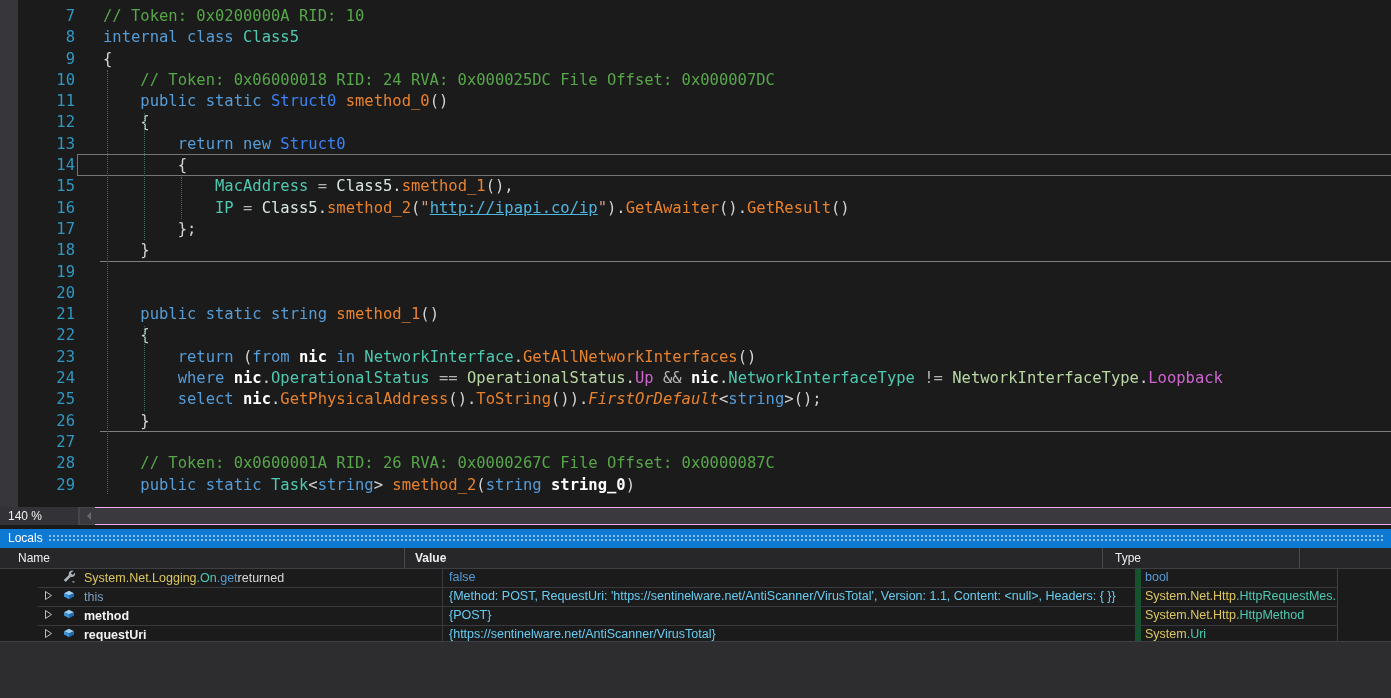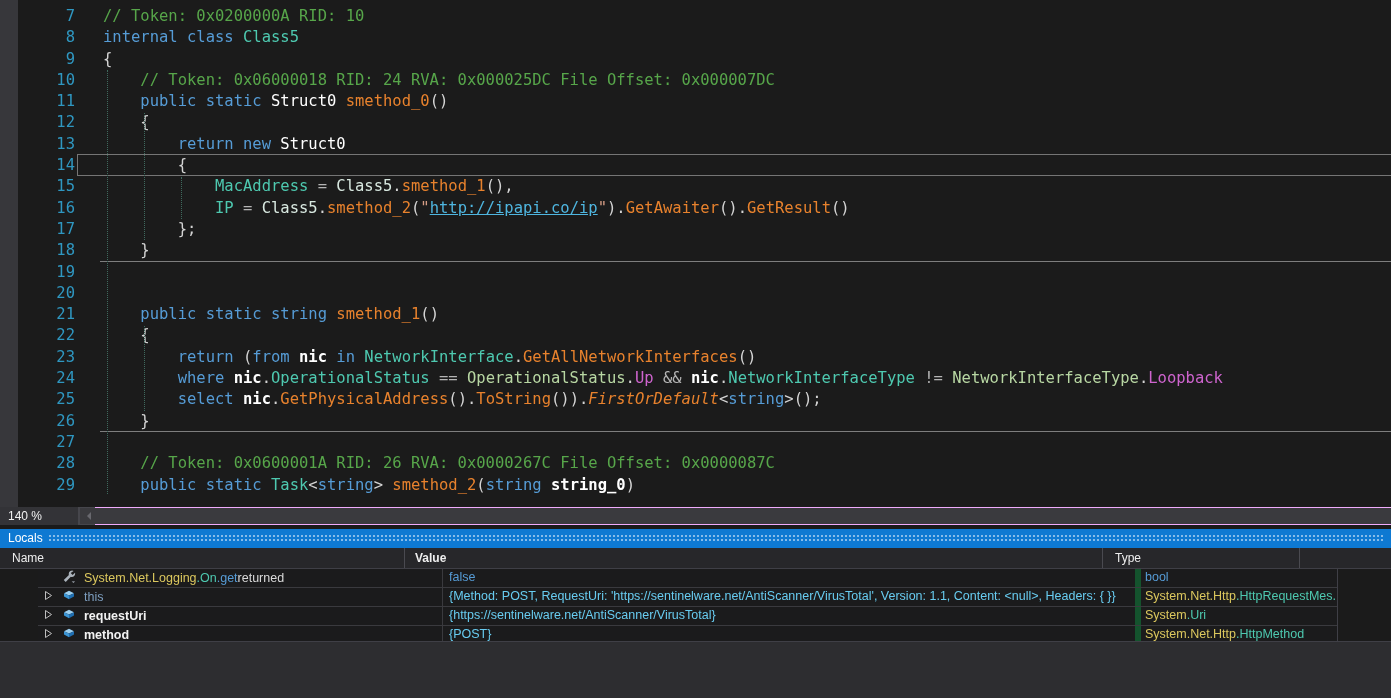--- a/index.html
+++ b/index.html
@@ -10,21 +10,21 @@
   #editor{position:absolute;left:0;top:0;width:1391px;height:507px;background:#1b1b1b;overflow:hidden;}
   #left-strip{position:absolute;left:0;top:0;width:18px;height:507px;background:#37373b;}
   #code-lines{position:absolute;left:0;top:6px;right:0;
       font-family:"DejaVu Sans Mono",monospace;font-size:15.5px;}
   .code-line{position:relative;display:flex;height:21.3px;line-height:21.3px;white-space:pre;}
   .ln{display:inline-block;width:75px;text-align:right;color:#2f97c1;flex:none;}
   .code-text{padding-left:28px;white-space:pre;}
   .tk-com{color:#57a64a}
   .tk-kw{color:#569cd6}
   .tk-typ{color:#4ec9b0}
-  .tk-styp{color:#ffffff}
+  .tk-styp{color:#3b82f6}
   .tk-etyp{color:#b8d7a3}
   .tk-meth{color:#e8822d}
   .tk-emeth{color:#e8822d;font-style:italic}
   .tk-prop{color:#4ec9b0}
   .tk-param{color:#ffffff;font-weight:bold}
   .tk-punct{color:#d4d4d4}
   .tk-op{color:#b4b4b4}
   .tk-str{color:#d69d85}
   .tk-link{color:#4fb6e0;text-decoration:underline}
   .tk-efield{color:#ce64ce}
@@ -49,21 +49,21 @@
   
   #locals-header{position:absolute;left:0;top:529px;width:1391px;height:19px;background:#0e79d2;}
   #locals-header .title{position:absolute;left:8px;top:2px;font-size:12px;color:#ffffff;}
   #locals-grip{position:absolute;left:48px;right:6px;top:5px;bottom:5px;
       background-image:radial-gradient(rgba(255,255,255,0.5) 0.9px, transparent 1.4px);
       background-size:4px 4px;}
   #locals-table{position:absolute;left:0;top:548px;width:1391px;}
   #lheader{display:flex;height:20px;line-height:20px;background:#27272a;font-size:12px;color:#eeeeee;
       border-bottom:1px solid #3f3f46;}
   #lheader .hc{border-right:1px solid #4a4a50;box-sizing:border-box;overflow:hidden;}
-  #lheader .hc.c-name{width:405px;padding-left:12px;}
+  #lheader .hc.c-name{width:405px;padding-left:18px;}
   #lheader .hc.c-value{width:698px;padding-left:10px;font-weight:bold;}
   #lheader .hc.c-type{width:197px;padding-left:12px;}
   #lheader .hc.c-rest{flex:1;border-right:none;}
   #lrows{width:1300px;border-right:1px solid #3f3f46;box-sizing:border-box;margin-left:38px;}
   .lrow{display:flex;height:18px;line-height:17px;background:#1b1b1c;border-bottom:1px solid #3a3a3e;
       font-size:12.5px;}
   .lrow .cell{box-sizing:border-box;overflow:hidden;white-space:nowrap;}
   .cell.c-name{width:405px;border-right:1px solid #3a3a3e;display:flex;align-items:center;}
   .cell.c-value{width:698px;border-right:6px solid #14532d;padding-left:6px;}
   .cell.c-type{width:196px;padding-left:4px;}
@@ -175,37 +175,37 @@
         <div class="lrow">
           <div class="cell c-name">
             <span class="exp"><svg width="9" height="11" viewBox="0 0 9 11">
                 <path d="M1.5 1.5v8l6-4z" fill="none" stroke="#bfbfbf"></path>
               </svg></span>
             <span class="licon"><svg width="14" height="12" viewBox="0 0 14 12">
                 <path d="M2 4.2 7 1.8l5 2.4-5 2.4z" fill="#9ccfef"></path>
                 <path d="M2 4.2v3.4l5 2.6V6.6z" fill="#3c96d6"></path>
                 <path d="M12 4.2v3.4l-5 2.6V6.6z" fill="#1f6fb2"></path>
               </svg></span>
-            <span class="lt-bold">requestUri</span>
-          </div>
-          <div class="cell c-value"><span class="lt-val">{https://sentinelware.net/AntiScanner/VirusTotal}</span></div>
-          <div class="cell c-type"><span class="lt-ns">System</span><span class="lt-typ">.Uri</span></div>
+            <span class="lt-bold">method</span>
+          </div>
+          <div class="cell c-value"><span class="lt-val">{POST}</span></div>
+          <div class="cell c-type"><span class="lt-ns">System.Net.Http</span><span class="lt-typ">.HttpMethod</span></div>
         </div>
         <div class="lrow">
           <div class="cell c-name">
             <span class="exp"><svg width="9" height="11" viewBox="0 0 9 11">
                 <path d="M1.5 1.5v8l6-4z" fill="none" stroke="#bfbfbf"></path>
               </svg></span>
             <span class="licon"><svg width="14" height="12" viewBox="0 0 14 12">
                 <path d="M2 4.2 7 1.8l5 2.4-5 2.4z" fill="#9ccfef"></path>
                 <path d="M2 4.2v3.4l5 2.6V6.6z" fill="#3c96d6"></path>
                 <path d="M12 4.2v3.4l-5 2.6V6.6z" fill="#1f6fb2"></path>
               </svg></span>
-            <span class="lt-bold">method</span>
-          </div>
-          <div class="cell c-value"><span class="lt-val">{POST}</span></div>
-          <div class="cell c-type"><span class="lt-ns">System.Net.Http</span><span class="lt-typ">.HttpMethod</span></div>
+            <span class="lt-bold">requestUri</span>
+          </div>
+          <div class="cell c-value"><span class="lt-val">{https://sentinelware.net/AntiScanner/VirusTotal}</span></div>
+          <div class="cell c-type"><span class="lt-ns">System</span><span class="lt-typ">.Uri</span></div>
         </div>
       </div>
   </div>
 
   <div id="panel-bottom"></div>
 </div>
 
 </body></html>

